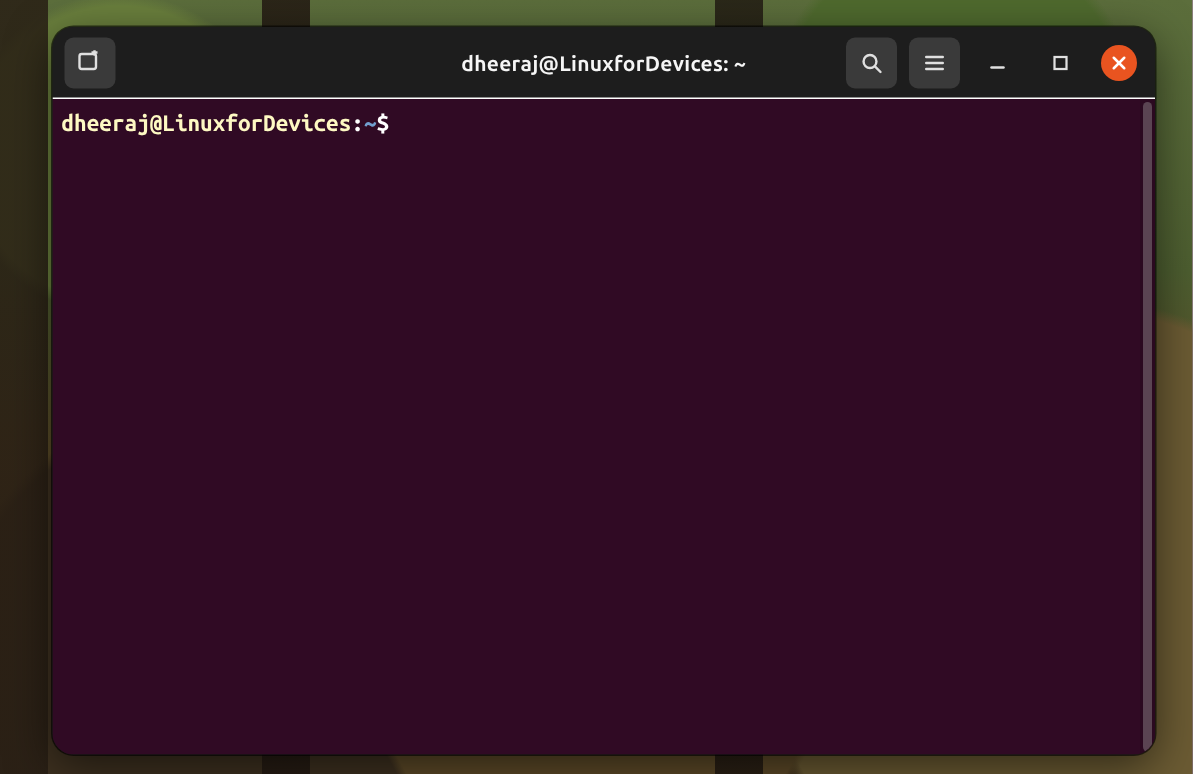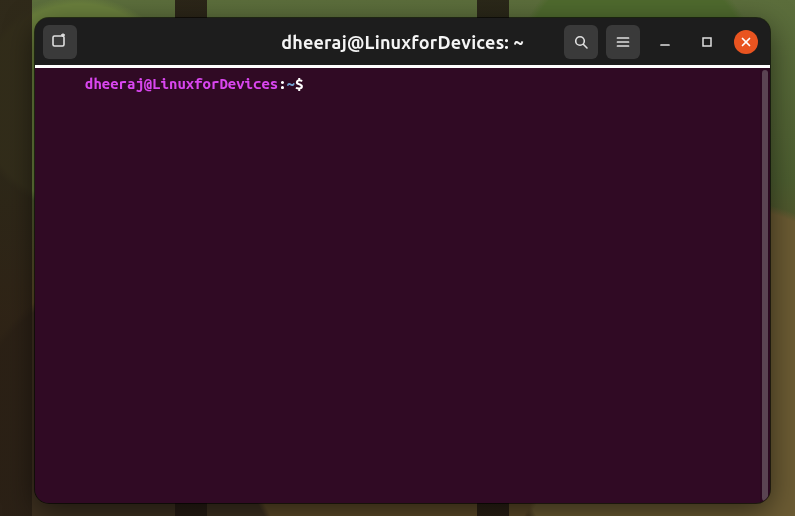--- a/index.html
+++ b/index.html
@@ -50,24 +50,24 @@
   
   .titlebar {
     height: 47px;
     background: #1d1d1d;
     display: flex;
     align-items: center;
     padding: 0 8px;
     gap: 8px;
     color: #e6e6e6;
     font-family: "Ubuntu", "Cantarell", "DejaVu Sans", Arial, sans-serif;
-    font-size: 18px;
+    font-size: 14px;
     font-weight: 600;
     position: relative;
-    border-bottom: 3px solid #ffffff;
+    border-bottom: 1px solid #ffffff;
   }
 
   .tb-btn {
     width: 34px;
     height: 34px;
     border-radius: 6px;
     display: flex;
     align-items: center;
     justify-content: center;
     color: #e0e0e0;
@@ -115,21 +115,21 @@
     flex: 1;
     padding: 6px 6px;
     font-size: 15px;
     line-height: 1.3;
     white-space: pre;
     color: #eeeeec;
     font-family: "Ubuntu Mono", "DejaVu Sans Mono", Menlo, Consolas, monospace;
     font-weight: 700;
   }
 
-  .prompt-user { color: #d946ef; margin-left: 44px; }          
+  .prompt-user { color: #fef9c3; }          
   .prompt-colon { color: #ffffff; }
   .prompt-path { color: #729fcf; }          
   .prompt-dollar { color: #ffffff; }
 
   
   .term-scrollbar {
     width: 10px;
     background: #2b0920;
     display:flex;
     flex-direction:column;

